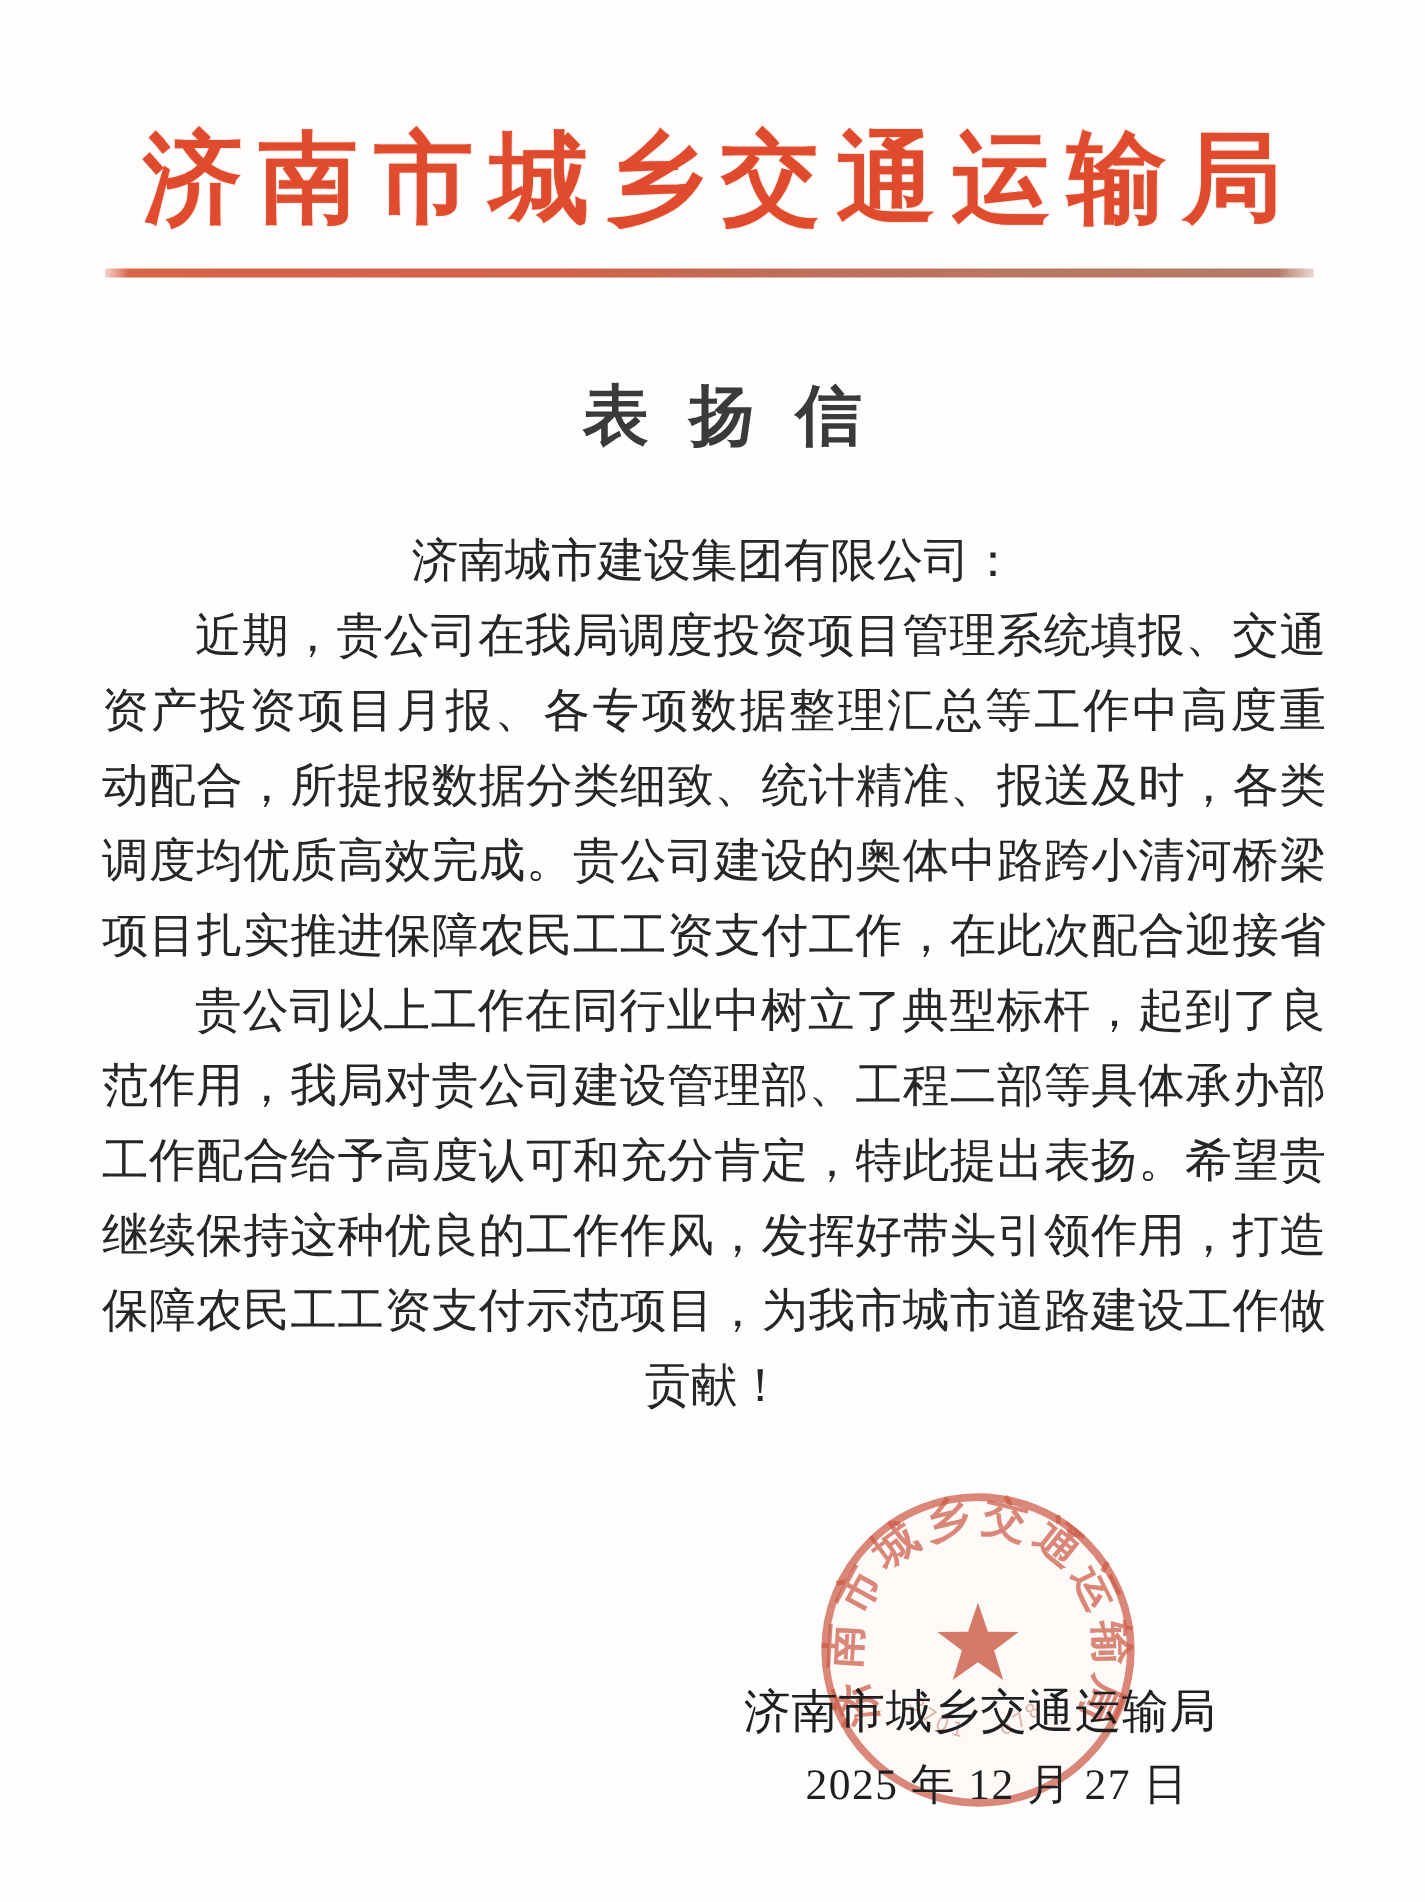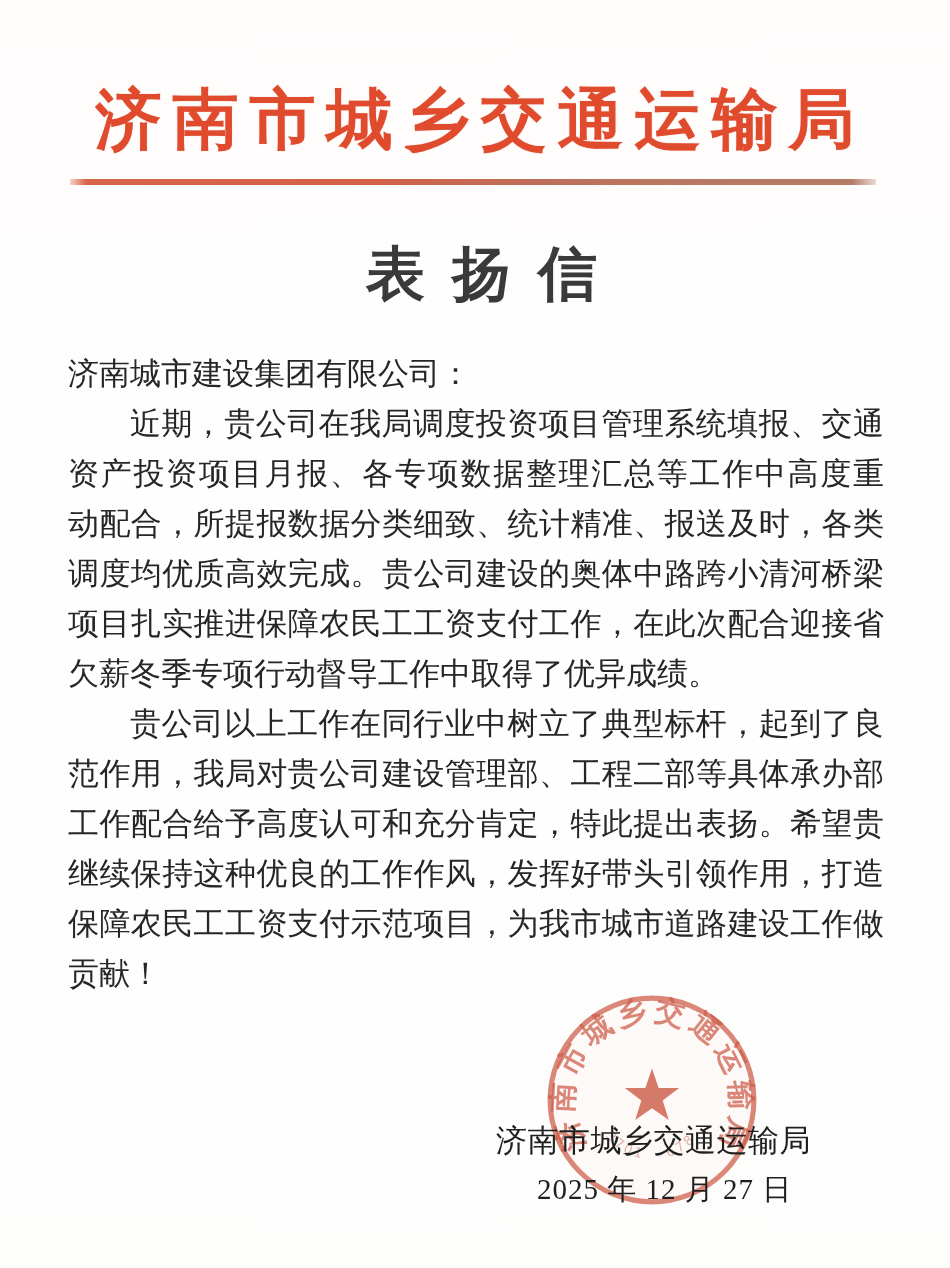--- a/index.html
+++ b/index.html
@@ -25,36 +25,36 @@
     text-shadow: 0 0 1px rgba(224, 74, 45, 0.55);
     white-space: nowrap;
   }
   .rule {
     position: absolute; top: 179px; left: 70px; width: 806px; height: 6px;
     background: linear-gradient(90deg, #db654746 0%, #d8644a 2%, #d26249 38%, #c06d57 55%, #b87863 78%, #b47b68 97%, #b87b6846 100%);
     border-radius: 1px;
   }
   
   .doc-title {
-    position: absolute; top: 241px; left: 0; right: 0; margin: 0;
+    position: absolute; top: 241px; left: 0; right: 0; margin: 12px;
     text-align: center;
     color: #3a3a3c;
-    font-size: 59px; font-weight: bold;
+    font-size: 44px; font-weight: bold;
     letter-spacing: 27px; padding-left: 40px;
     line-height: 1.15;
     white-space: nowrap;
   }
   
   .body-text {
     position: absolute; top: 349px; left: 68px; width: 816px;
     color: #262626;
     font-size: 31px;
     line-height: 50px;
   }
-  .line { height: 50px; white-space: nowrap; }
+  .line { height: 50px; white-space: nowrap; text-align: center; }
   .line.full {
     white-space: normal;
     text-align: justify;
     text-align-last: justify;
     text-justify: inter-character;
     overflow: hidden;
   }
   .line.indent { text-indent: 62px; }
   
   .seal {
@@ -92,21 +92,20 @@
 
   <h1 class="doc-title">表扬信</h1>
 
   <div class="body-text">
     <div class="line">济南城市建设集团有限公司：</div>
     <div class="line full indent">近期，贵公司在我局调度投资项目管理系统填报、交通固定</div>
     <div class="line full">资产投资项目月报、各专项数据整理汇总等工作中高度重视、主</div>
     <div class="line full">动配合，所提报数据分类细致、统计精准、报送及时，各类专项</div>
     <div class="line full">调度均优质高效完成。贵公司建设的奥体中路跨小清河桥梁工程</div>
     <div class="line full">项目扎实推进保障农民工工资支付工作，在此次配合迎接省根治</div>
-    <div class="line">欠薪冬季专项行动督导工作中取得了优异成绩。</div>
     <div class="line full indent">贵公司以上工作在同行业中树立了典型标杆，起到了良好示</div>
     <div class="line full">范作用，我局对贵公司建设管理部、工程二部等具体承办部门的</div>
     <div class="line full">工作配合给予高度认可和充分肯定，特此提出表扬。希望贵公司</div>
     <div class="line full">继续保持这种优良的工作作风，发挥好带头引领作用，打造更多</div>
     <div class="line full">保障农民工工资支付示范项目，为我市城市道路建设工作做出新</div>
     <div class="line">贡献！</div>
   </div>
 
   <svg class="seal" viewBox="0 0 212 212">
     <defs>

